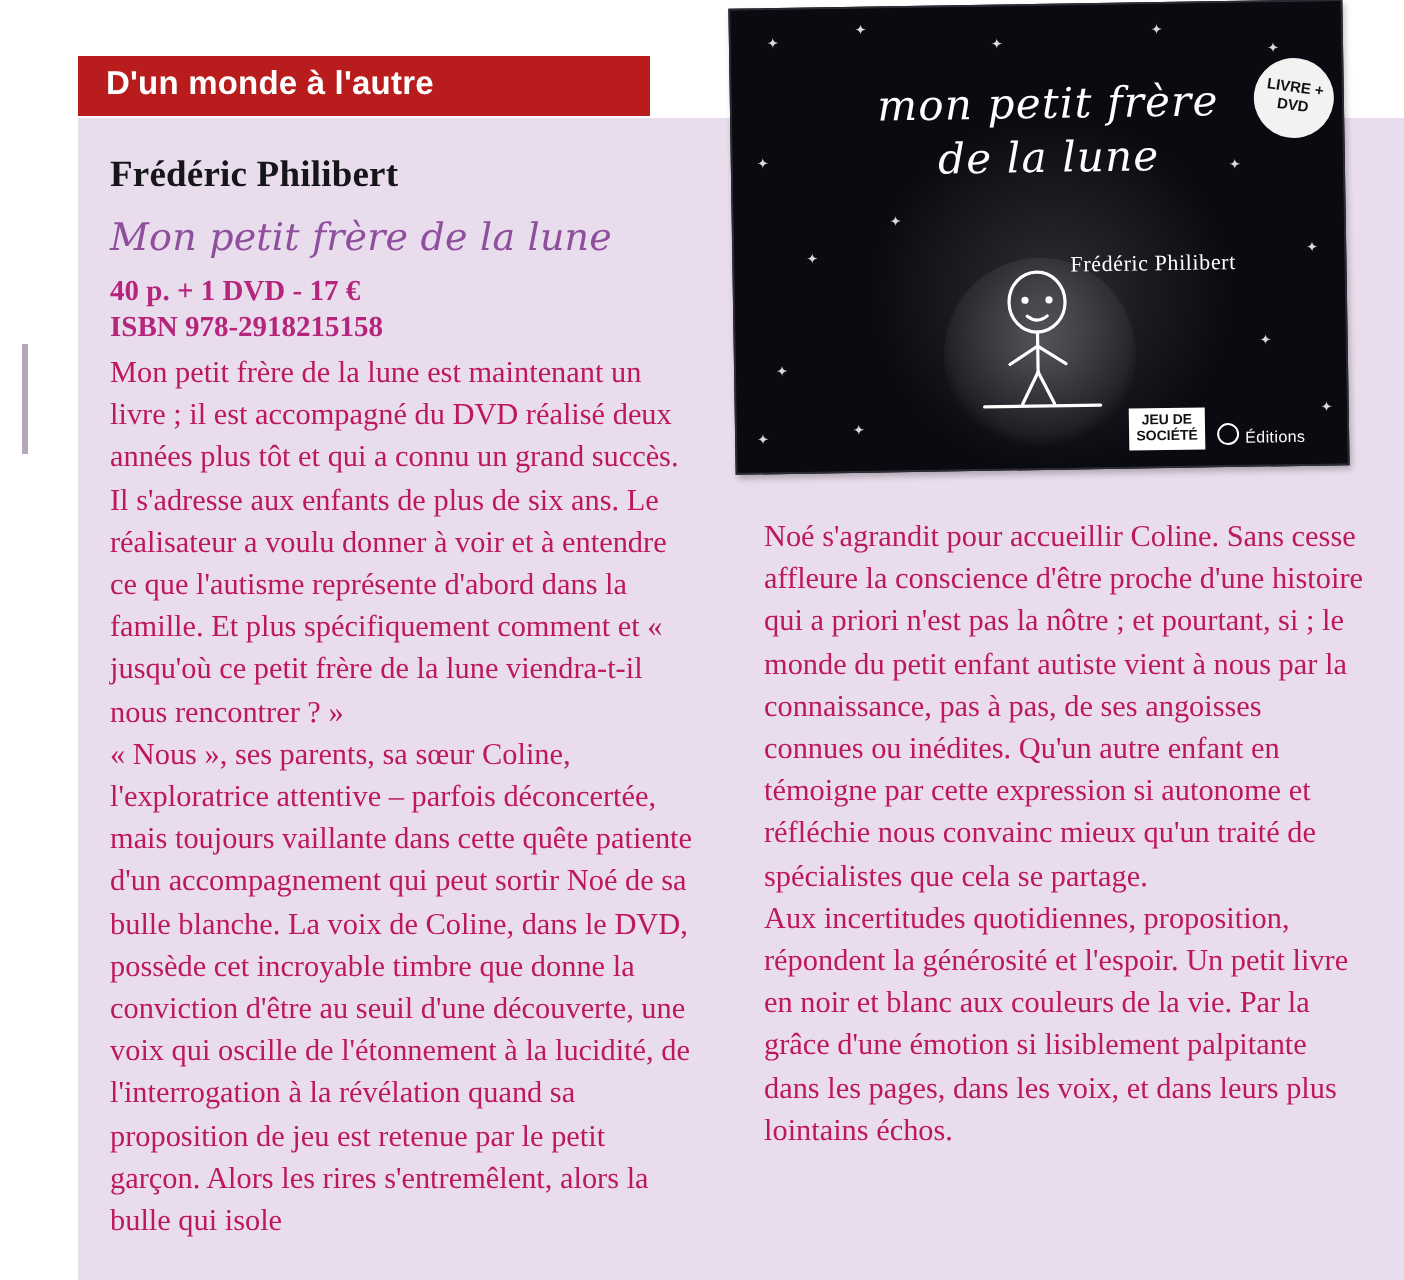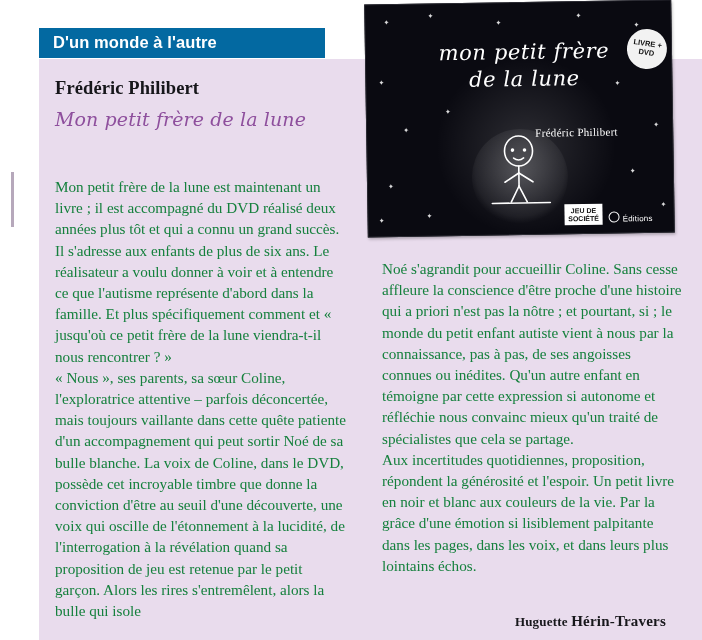--- a/index.html
+++ b/index.html
@@ -52,21 +52,21 @@
     width: 663px;
     height: 32px;
     background: #ffffff;
   }
   #header-bar {
     position: absolute;
     left: 39px;
     top: 28px;
     width: 286px;
     height: 30px;
-    background: #0369a1;
+    background: #b91c1c;
   }
   #header-bar .title {
     position: absolute;
     left: 14px;
     top: 5px;
     color: #ffffff;
     font-size: 16.5px;
     font-weight: bold;
     letter-spacing: .1px;
     white-space: nowrap;
@@ -225,21 +225,21 @@
     font-size: 14.5px;
     font-weight: bold;
     color: #b5257c;
   }
 
   .col {
     position: absolute;
     font-family: "Liberation Serif", serif;
     font-size: 15.2px;
     line-height: 21.2px;
-    color: #15803d;
+    color: #be185d;
     text-align: left;
   }
   #col-left {
     left: 55px;
     top: 176px;
     width: 292px;
   }
   #col-right {
     left: 382px;
     top: 258px;
@@ -315,29 +315,28 @@
     <div class="badge">LIVRE + DVD</div>
     <div class="logo-jeu">JEU DE SOCIÉTÉ</div>
     <div class="logo-ed">
       <span class="mark"></span><span>Éditions</span>
     </div>
   </div>
 
   <div id="book-head">
     <div class="author">Frédéric Philibert</div>
     <div class="book-title">Mon petit frère de la lune</div>
+    <div class="price">40 p. + 1 DVD - 17 €</div>
+    <div class="isbn">ISBN 978-2918215158</div>
   </div>
 
   <div class="col" id="col-left">
     <p>Mon petit frère de la lune est maintenant un livre ; il est accompagné du DVD réalisé deux années plus tôt et qui a connu un grand succès. Il s'adresse aux enfants de plus de six ans. Le réalisateur a voulu donner à voir et à entendre ce que l'autisme représente d'abord dans la famille. Et plus spécifiquement comment et « jusqu'où ce petit frère de la lune viendra-t-il nous rencontrer ? »</p>
     <p>« Nous », ses parents, sa sœur Coline, l'exploratrice attentive – parfois déconcertée, mais toujours vaillante dans cette quête patiente d'un accompagnement qui peut sortir Noé de sa bulle blanche. La voix de Coline, dans le DVD, possède cet incroyable timbre que donne la conviction d'être au seuil d'une découverte, une voix qui oscille de l'étonnement à la lucidité, de l'interrogation à la révélation quand sa proposition de jeu est retenue par le petit garçon. Alors les rires s'entremêlent, alors la bulle qui isole</p>
   </div>
 
   <div class="col" id="col-right">
     <p>Noé s'agrandit pour accueillir Coline. Sans cesse affleure la conscience d'être proche d'une histoire qui a priori n'est pas la nôtre ; et pourtant, si ; le monde du petit enfant autiste vient à nous par la connaissance, pas à pas, de ses angoisses connues ou inédites. Qu'un autre enfant en témoigne par cette expression si autonome et réfléchie nous convainc mieux qu'un traité de spécialistes que cela se partage.</p>
     <p>Aux incertitudes quotidiennes, proposition, répondent la générosité et l'espoir. Un petit livre en noir et blanc aux couleurs de la vie. Par la grâce d'une émotion si lisiblement palpitante dans les pages, dans les voix, et dans leurs plus lointains échos.</p>
   </div>
 
-  <div id="signature">
-    <span>Huguette </span><span class="sc">Hérin-Travers</span>
-  </div>
 
 </div>
 
 </body></html>

